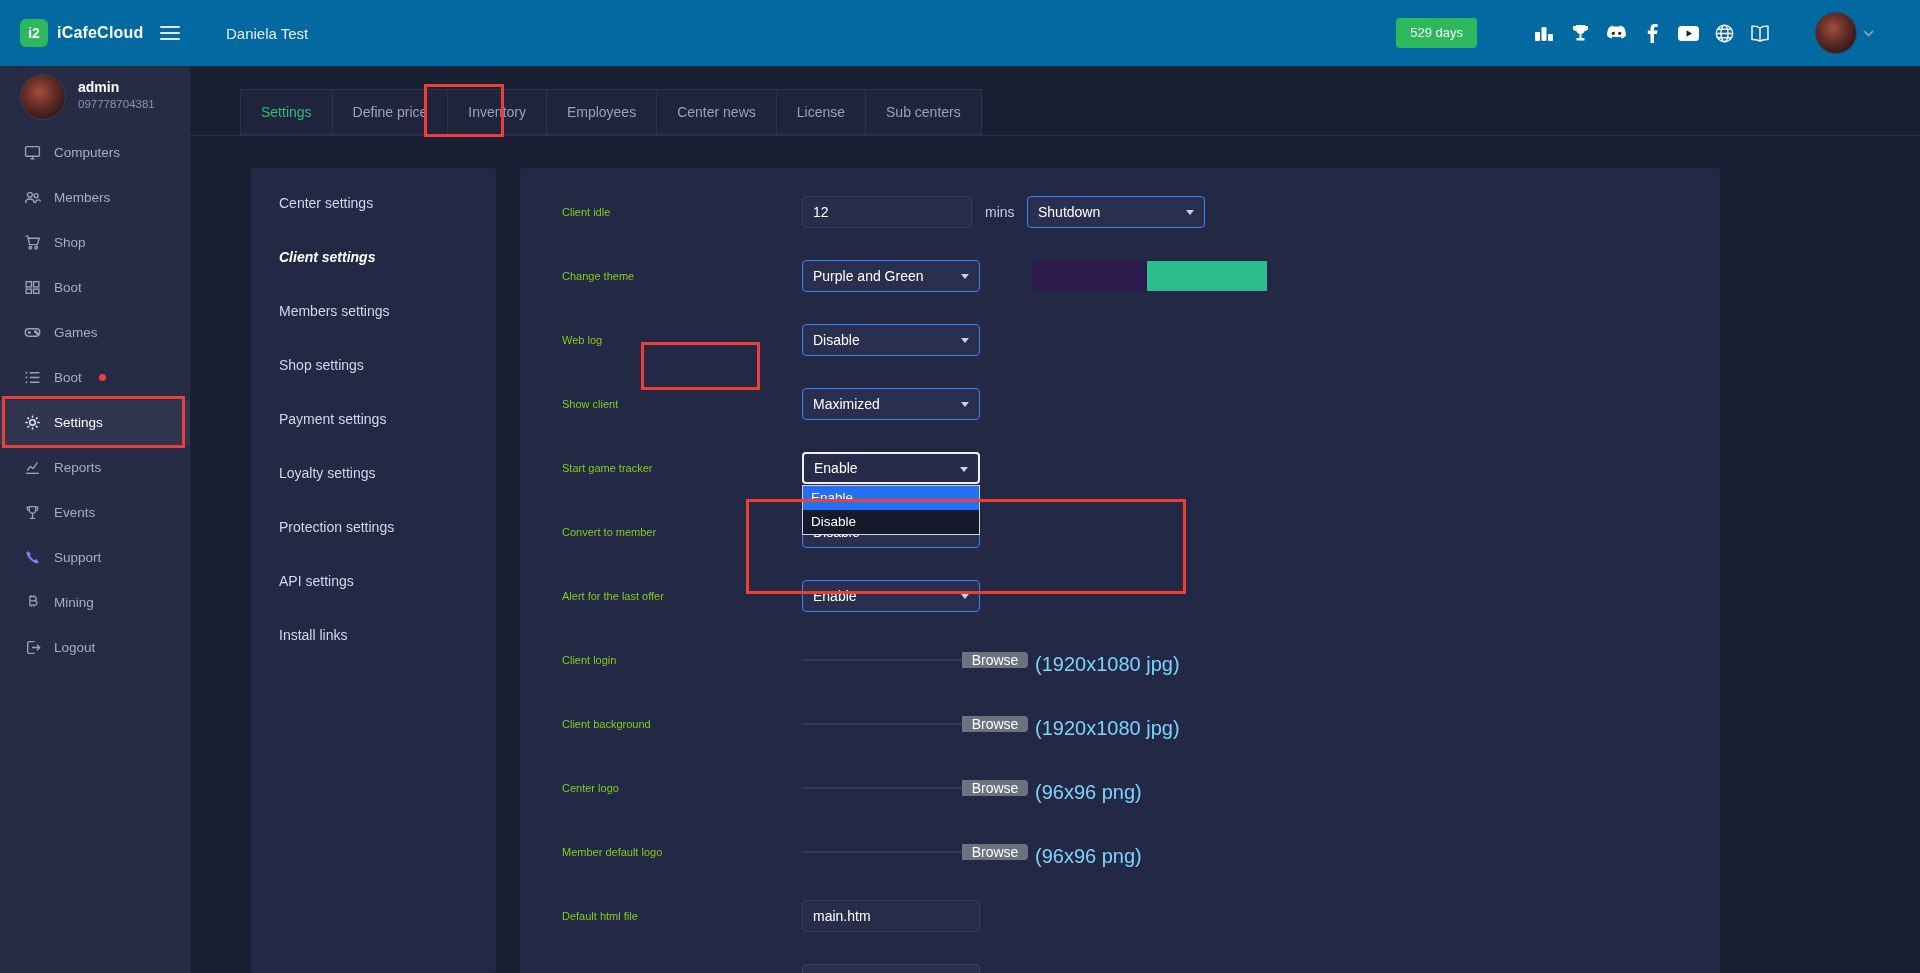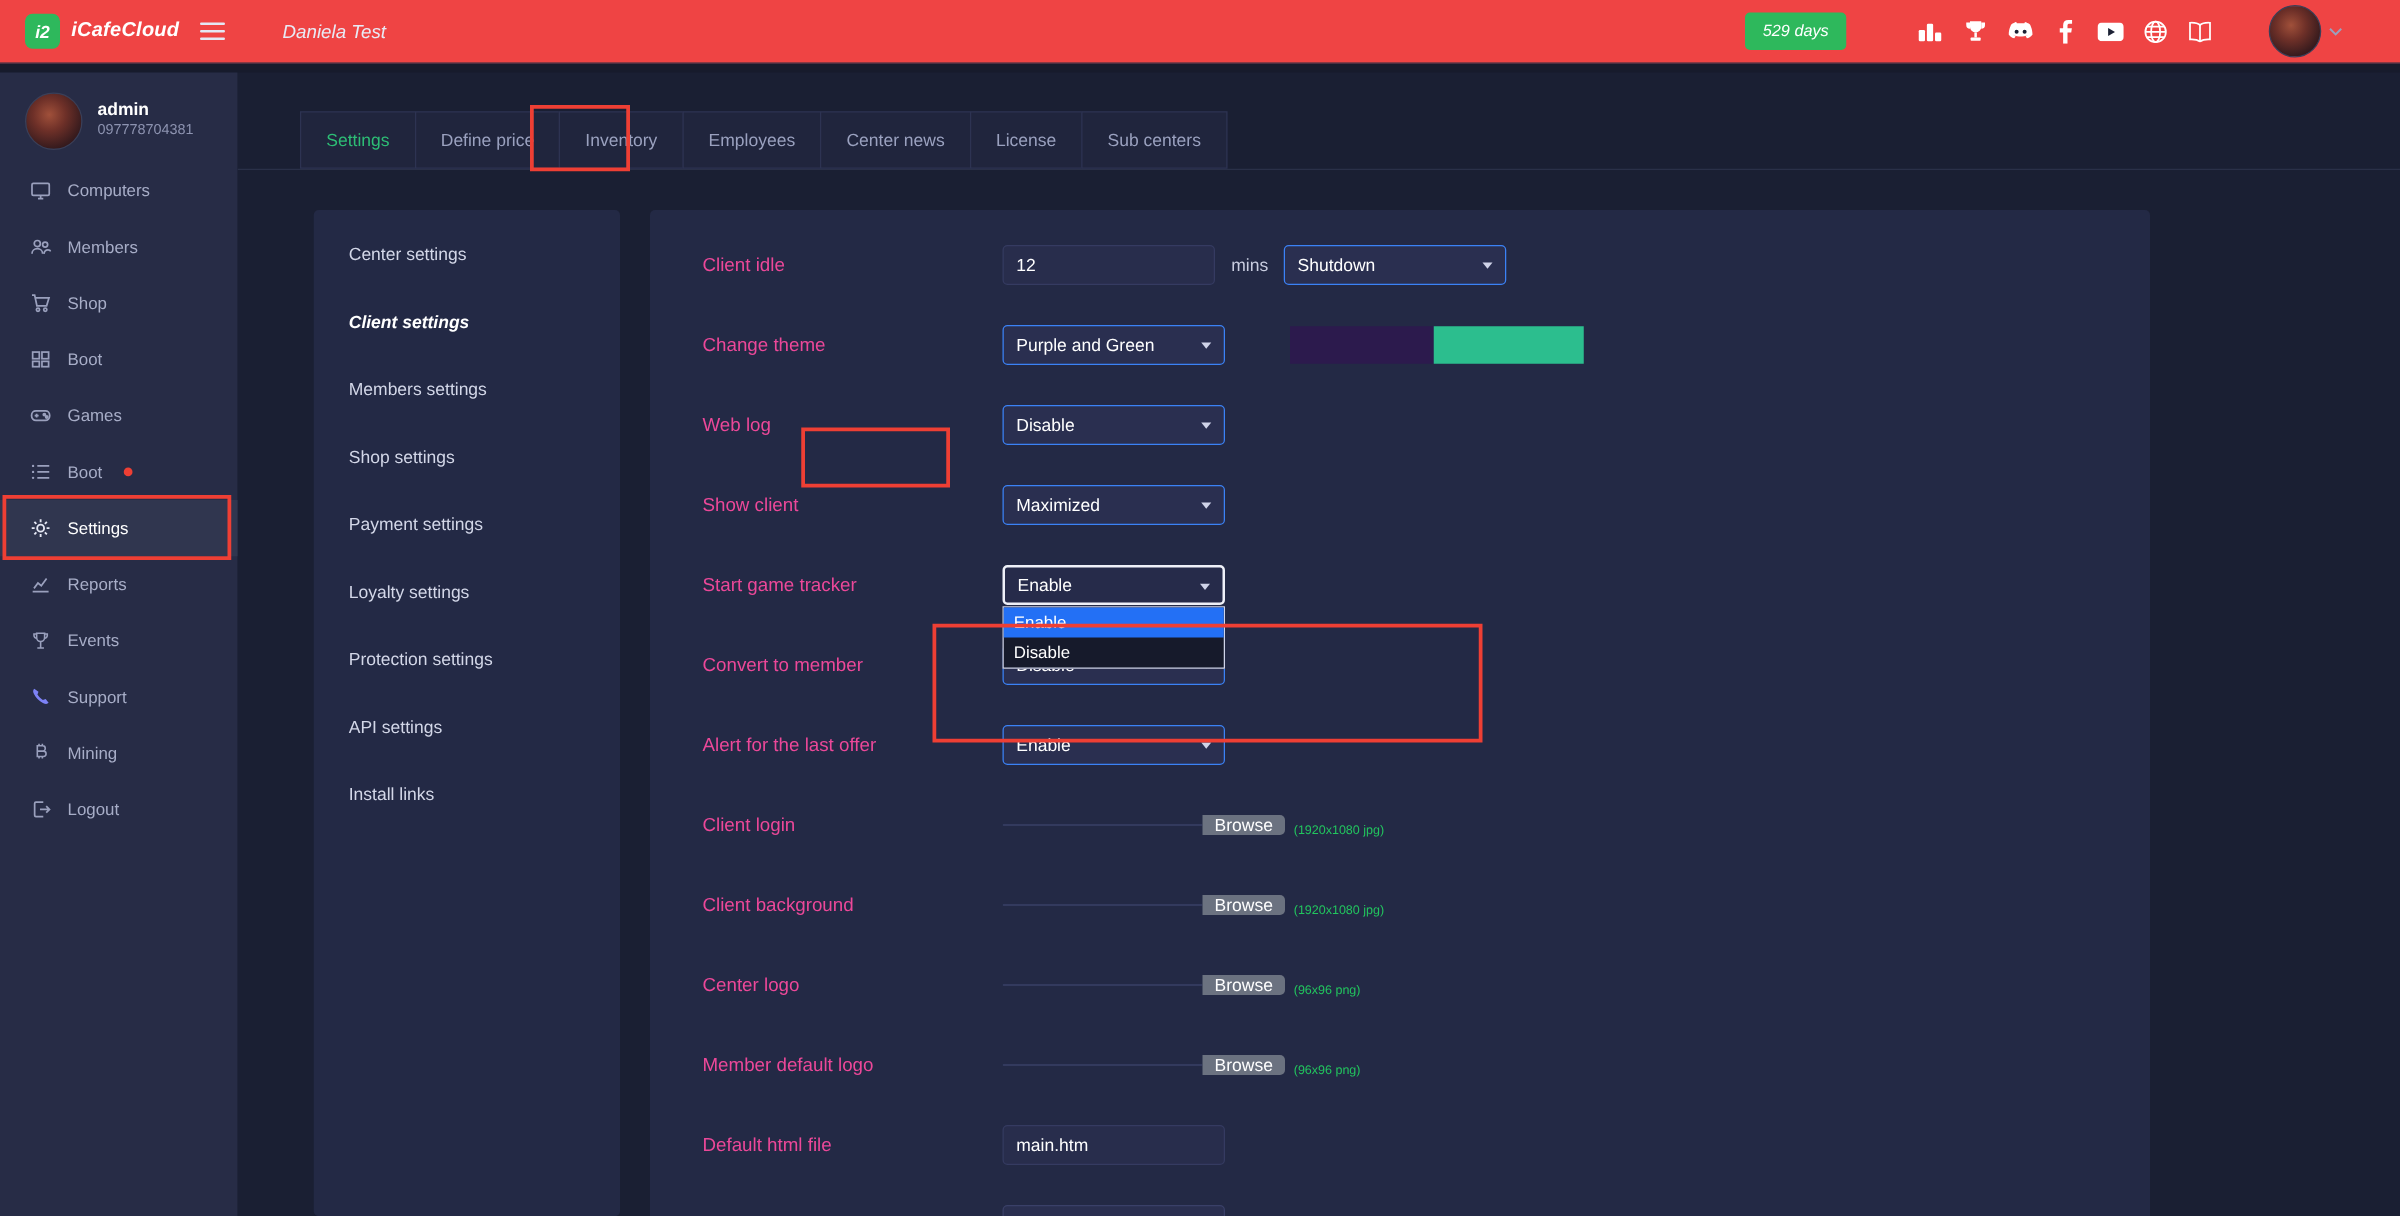--- a/index.html
+++ b/index.html
@@ -1,21 +1,21 @@
 <!DOCTYPE html>
 <html><head>
 <meta charset="utf-8">
 <style>
   * { margin:0; padding:0; box-sizing:border-box; }
   html,body { width:1920px; height:973px; overflow:hidden; background:#171b2c;
     font-family:"Liberation Sans", sans-serif; color:#e4e7f4; }
 
   
-  .topbar { position:absolute; top:0; left:0; width:1920px; height:51px;
-    background:#ef4444; border-bottom:1px solid #272c43; display:flex; align-items:center; z-index:40;font-style:italic; }
+  .topbar { position:absolute; top:0; left:0; width:1920px; height:67px;
+    background:#0369a1; border-bottom:1px solid #272c43; display:flex; align-items:center; z-index:40; }
   .brand { display:flex; align-items:center; gap:9px; padding-left:20px; width:148px; }
   .logo-mark { width:28px; height:28px; border-radius:6px; background:#2eb85c; color:#fff;
     font-weight:bold; font-size:14px; display:flex; align-items:center; justify-content:center; }
   .brand-name { font-size:16px; font-weight:bold; color:#fff; letter-spacing:.2px; }
   .hamburger { margin-left:12px; cursor:pointer; display:flex; }
   .page-title { margin-left:46px; font-size:15px; color:#e8eaf5; }
   .topbar-right { margin-left:auto; display:flex; align-items:center; gap:16px; padding-right:46px; }
   .days-badge { background:#2eb85c; color:#fff; font-size:13px; height:30px; line-height:30px;
     padding:0 14px; border-radius:4px; margin-right:40px; }
   .tb-icons { display:flex; align-items:center; gap:14px; }
@@ -51,21 +51,21 @@
   .nav-card { position:absolute; left:61px; top:110px; width:245px; height:805px;
     background:#232945; border-radius:4px; padding-top:8px; }
   .nav-item { height:54px; display:flex; align-items:center; padding-left:28px;
     font-size:14px; color:#d3d7e8; cursor:pointer; }
   .nav-item.active { color:#fff; font-weight:bold;font-style:italic; }
 
   .form-card { position:absolute; left:330px; top:110px; width:1200px; height:905px;
     background:#232945; border-radius:4px; }
   .form-rows { position:relative; padding-top:12px; }
   .frow { height:64px; display:flex; align-items:center; padding-left:42px; }
-  .flabel { width:240px; font-size:15px; color:#ec4899; flex:0 0 240px; }
+  .flabel { width:240px; font-size:11px; color:#84cc16; flex:0 0 240px; }
   .fctrl { display:flex; align-items:center; }
 
   .text-input { width:170px; height:32px; background:#282d4c; border:1px solid #353b61;
     border-radius:4px; display:flex; align-items:center; padding-left:10px; font-size:14px; color:#fff; }
   .text-input.wide { width:178px; }
   .unit { margin:0 0 0 13px; font-size:14px; color:#c9cde0; width:42px; }
 
   .select-box { position:relative; width:178px; height:32px; background:#2a2f50; border:1px solid #3b82f6;
     border-radius:4px; display:flex; align-items:center; padding-left:10px; font-size:14px; color:#fff; cursor:pointer; }
   .select-box .caret { position:absolute; right:10px; top:13px; width:0; height:0;
@@ -80,21 +80,21 @@
   .swatches { display:flex; margin-left:52px; }
   .swatch { height:30px; }
   .swatch.purple { width:115px; background:#2c1a4d; }
   .swatch.green { width:120px; background:#2cbe8e; }
 
   .file-ctrl { display:flex; width:226px; height:32px; border-radius:4px; overflow:hidden; cursor:pointer;align-items:center; }
   .file-empty { width:160px; background:#262b47; border:1px solid #333a5e; border-right:none;
     border-radius:4px 0 0 4px; }
   .browse-btn { width:66px; background:#6b7280; color:#fff; font-size:14px;
     display:flex; align-items:center; justify-content:center; border-radius:0 4px 4px 0; }
-  .caption { margin-left:7px; margin-top:8px; font-size:10px; color:#22c55e; }
+  .caption { margin-left:7px; margin-top:8px; font-size:20px; color:#7dd3fc; }
 
   .partial-ctrl { width:178px; height:32px; background:#2a2f50; border:1px solid #3a4068; border-radius:4px; }
 
   
   .anno { position:absolute; border:3px solid #ee3f34; z-index:50; pointer-events:none; }
   .anno1 { left:234px; top:84px;  width:80px;  height:53px; }
   .anno2 { left:451px; top:232px; width:119px; height:48px; }
   .anno3 { left:2px;   top:396px; width:183px; height:52px; }
   .anno4 { left:746px; top:441px; width:440px; height:95px; }
   

